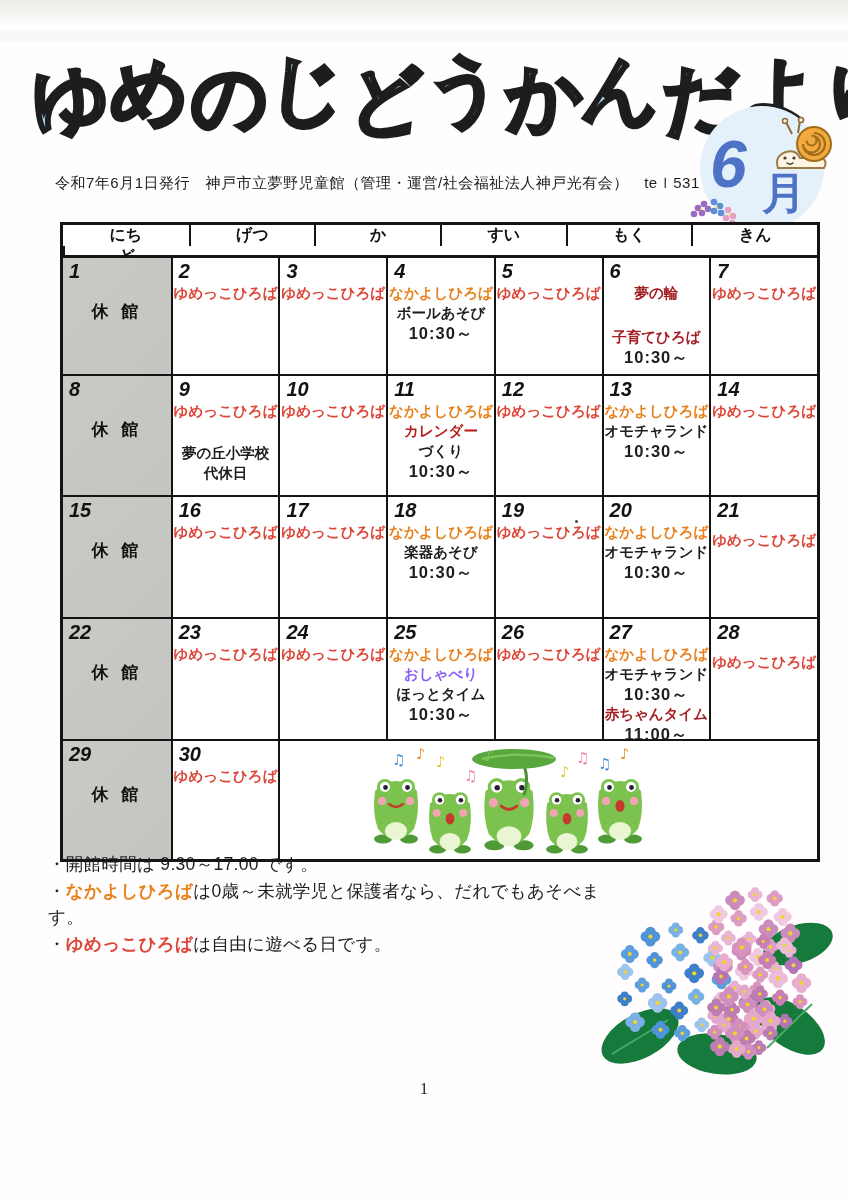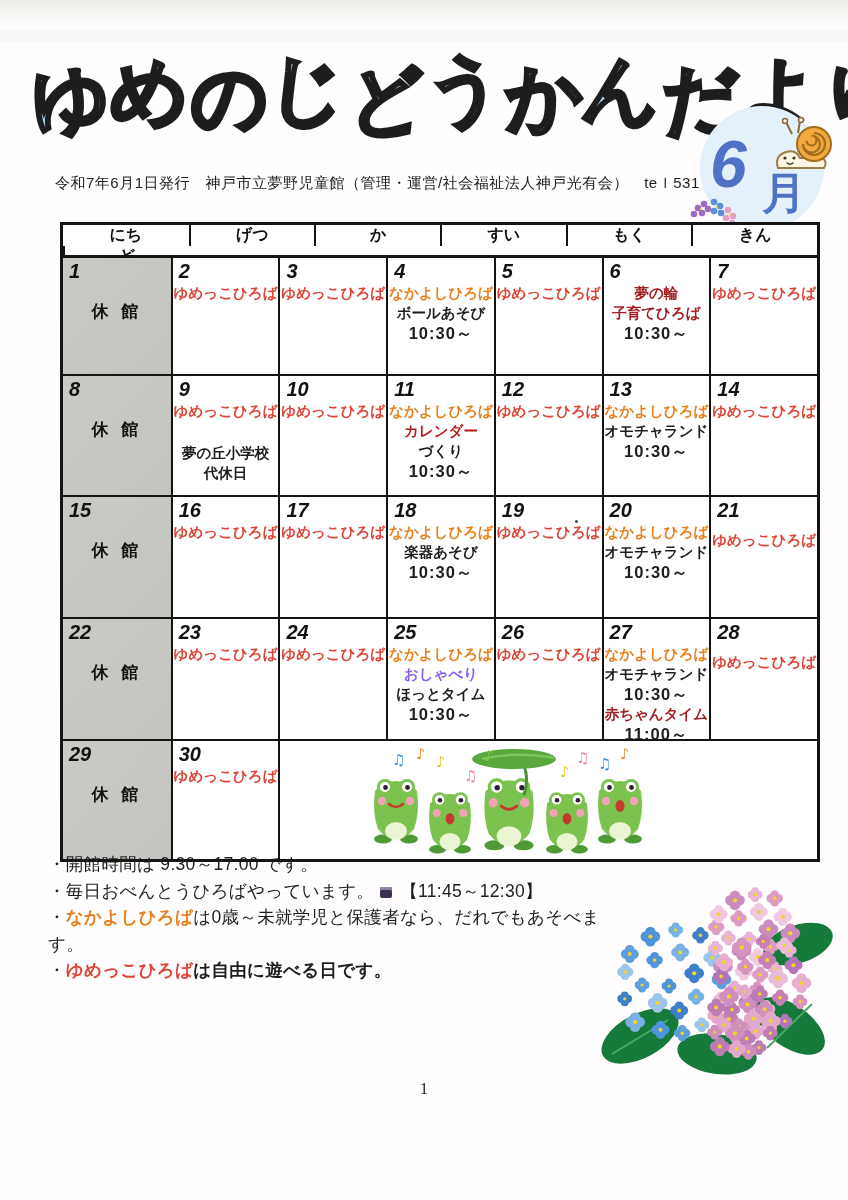--- a/index.html
+++ b/index.html
@@ -149,21 +149,21 @@
           <div class="cal-cell">
             <div class="daynum">5</div>
             <div class="events">
               <div class="ev" style="color: rgb(220, 69, 55);">ゆめっこひろば</div>
             </div>
           </div>
           <div class="cal-cell">
             <div class="daynum">6</div>
             <div class="events">
               <div class="ev" style="color: rgb(163, 29, 33);">夢の輪</div>
-              <div class="ev" style="color: rgb(163, 29, 33);">子育てひろば</div>
+              <div class="ev" style="color: rgb(163, 29, 33); margin-top: 24px;">子育てひろば</div>
               <div class="ev time" style="color: rgb(29, 29, 27);">10:30～</div>
             </div>
           </div>
           <div class="cal-cell">
             <div class="daynum">7</div>
             <div class="events">
               <div class="ev" style="color: rgb(220, 69, 55);">ゆめっこひろば</div>
             </div>
           </div>
         </div>
@@ -382,23 +382,22 @@
     </g>
   </svg>
 </div>
         </div>
       </div>
   </div>
   <div class="speck"></div>
 
   <div class="notes" id="notes">
       <div class="note-line"><span style="font-weight: normal;">・開館時間は 9:30～17:00 です。</span></div>
-      <div class="note-line"><span style="font-weight: normal;">・毎日おべんとうひろばやっています。</span><span class="bento-icon"></span><span style="font-weight: normal;">【11:45～12:30】</span></div>
       <div class="note-line"><span style="font-weight: normal;">・</span><span style="color: rgb(231, 128, 27); font-weight: bold;">なかよしひろば</span><span style="font-weight: normal;">は0歳～未就学児と保護者なら、だれでもあそべます。</span></div>
-      <div class="note-line"><span style="font-weight: normal;">・</span><span style="color: rgb(220, 69, 55); font-weight: bold;">ゆめっこひろば</span><span style="font-weight: bold; text-align: right;">は自由に遊べる日です。</span></div>
+      <div class="note-line"><span style="font-weight: normal;">・</span><span style="color: rgb(220, 69, 55); font-weight: bold;">ゆめっこひろば</span><span style="font-weight: normal; text-align: right;">は自由に遊べる日です。</span></div>
     </div>
 
   <svg class="hydrangea" width="258" height="222" viewBox="0 0 258 222">
     <defs>
       <g id="hyflower">
         <circle cx="-3.8" cy="0" r="4.4" fill="currentColor"></circle>
         <circle cx="3.8" cy="0" r="4.4" fill="currentColor"></circle>
         <circle cx="0" cy="-3.8" r="4.4" fill="currentColor"></circle>
         <circle cx="0" cy="3.8" r="4.4" fill="currentColor"></circle>
         <circle cx="0" cy="0" r="1.8" fill="#f3d426"></circle>

